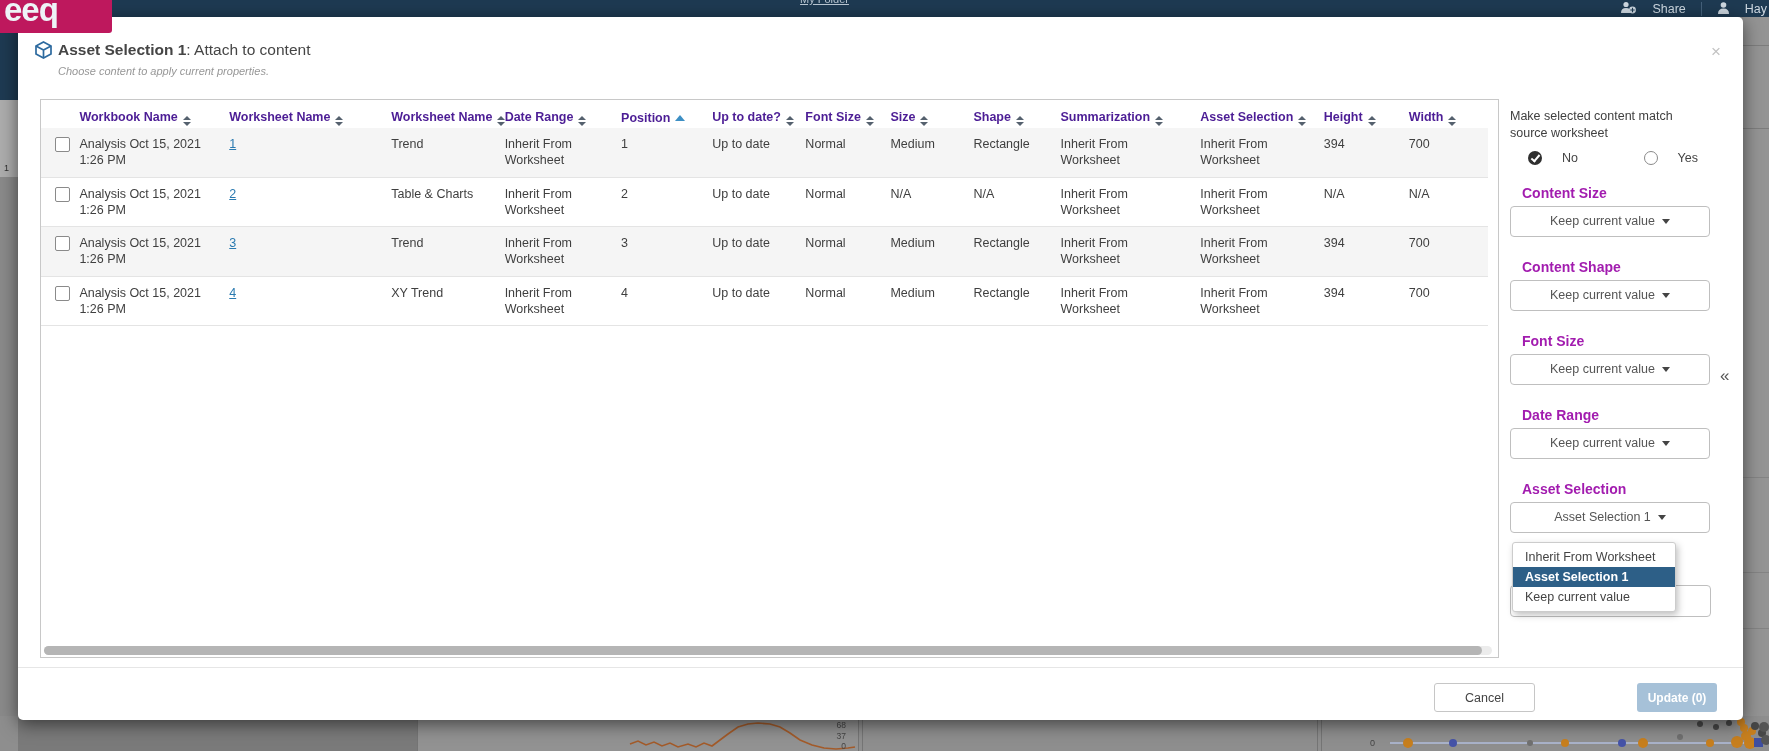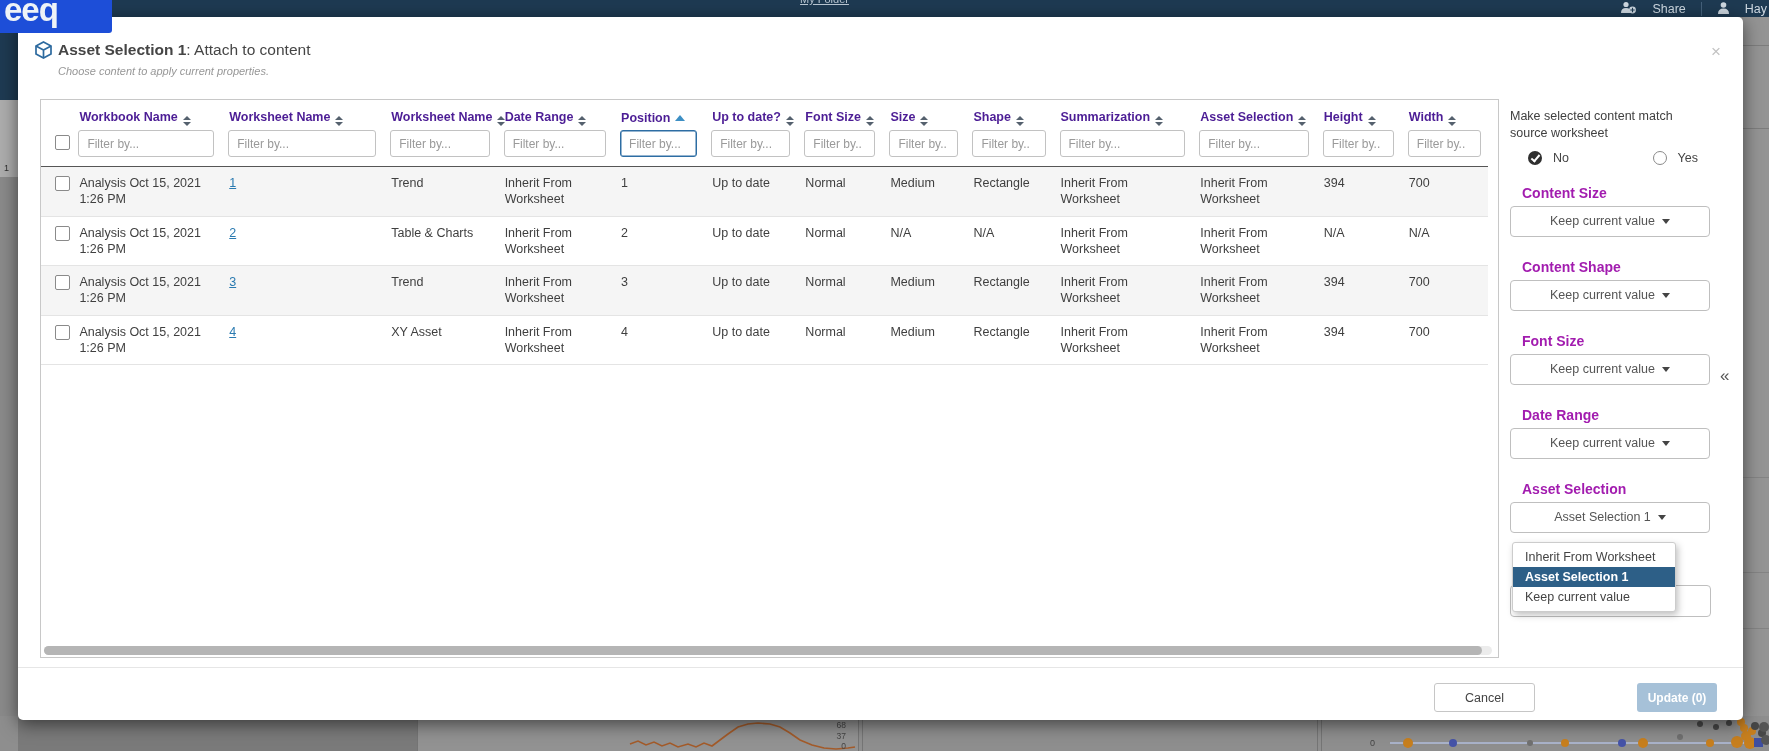--- a/index.html
+++ b/index.html
@@ -1,21 +1,21 @@
 <!DOCTYPE html>
 <html><head>
 <meta charset="utf-8">
 <style>
   html,body{margin:0;padding:0;}
   body{width:1769px;height:751px;overflow:hidden;position:relative;
        font-family:"Liberation Sans",sans-serif;background:#8e8e8e;}
 
   
   .topbar{position:absolute;left:0;top:0;width:1769px;height:17px;background:#1e3a52;overflow:visible;z-index:1;}
-  .logo-notch{position:absolute;left:0;top:0;width:112px;height:33px;background:#1d4ed8;z-index:40;border-bottom-right-radius:3px;}
+  .logo-notch{position:absolute;left:0;top:0;width:112px;height:33px;background:#be185d;z-index:40;border-bottom-right-radius:3px;}
   .logo{position:absolute;left:4px;top:-9px;font-size:33px;font-weight:bold;color:#eef3f7;letter-spacing:-1px;}
   .breadcrumb{position:absolute;left:0;right:120px;top:-7px;text-align:center;font-size:11px;color:#b9c6d2;text-decoration:underline;}
   .doc-title{position:absolute;left:0;right:60px;top:8px;text-align:center;font-size:12.5px;color:#8c9aa8;font-weight:bold;}
   .bar-right{position:absolute;right:2px;top:1px;display:flex;align-items:center;gap:15px;color:#cdd7e0;font-size:12.5px;}
   .bar-sep{width:1px;height:14px;background:#44607a;}
   .person{display:inline-block;}
   .left-rail{position:absolute;left:0;top:17px;width:18px;height:734px;background:#8a8a8a;z-index:0;}
   .left-rail .nav{position:absolute;left:0;top:0;width:18px;height:83px;background:#1e3a52;}
   .left-rail .block{position:absolute;left:0;top:83px;width:18px;height:77px;background:#adadad;}
   .left-rail .num{position:absolute;left:4px;top:146px;font-size:9px;color:#2f2f2f;}
@@ -57,21 +57,21 @@
   .f-cell .cb{margin-left:7px;}
   td .cb{margin-left:6px;margin-top:1px;}
   a.ws-link{color:#2a7ab0;text-decoration:underline;}
   .hscroll{position:absolute;left:3px;bottom:2px;width:1448px;height:9px;background:#ececec;border-radius:5px;}
   .hscroll .thumb{position:absolute;left:0;top:0;height:9px;width:1438px;background:#b5b5b5;border-radius:5px;}
 
   
   .panel{position:absolute;left:1492px;top:91px;width:200px;}
   .match-label{font-size:12.5px;color:#404040;line-height:1.35;margin-bottom:9px;}
   .radio-row{display:flex;justify-content:space-between;padding:0 12px 0 18px;margin-bottom:20px;}
-  .radio-opt{display:flex;align-items:center;gap:11px;font-size:12.5px;color:#444;}
+  .radio-opt{display:flex;align-items:center;gap:20px;font-size:12.5px;color:#444;}
   .r-on{width:14px;height:14px;border-radius:50%;background:#2f2f2f;position:relative;}
   .r-on::after{content:"";position:absolute;left:4.5px;top:2.5px;width:3px;height:7px;border:solid #fff;border-width:0 2px 2px 0;transform:rotate(40deg);}
   .r-off{width:12px;height:12px;border:1.5px solid #8a8a8a;border-radius:50%;background:#fff;}
   .sec-label{font-size:14px;font-weight:bold;color:#a21caf;margin:0 0 5px 12px;}
   .dd{height:29px;border:1px solid #bfbfbf;border-radius:4px;background:#fff;display:flex;align-items:center;
       justify-content:center;gap:7px;font-size:12.5px;color:#555;margin-bottom:22px;cursor:pointer;}
   .caret{width:0;height:0;border-left:4.5px solid transparent;border-right:4.5px solid transparent;border-top:5px solid #444;}
   .hidden-dd{position:absolute;left:0px;top:477px;width:199px;height:30px;border:1px solid #bfbfbf;border-radius:4px;background:#fff;}
   .menu{position:absolute;left:2px;top:434px;width:162px;background:#fff;border:1px solid #ccc;border-radius:3px;
         box-shadow:2px 3px 7px rgba(0,0,0,.25);padding:4px 0;z-index:5;}
@@ -254,36 +254,20 @@
               </span></th>
             <th><span>Height</span><span class="sorter">
                 <span class="tri-up"></span>
                 <span class="tri-down"></span>
               </span></th>
             <th><span>Width</span><span class="sorter">
                 <span class="tri-up"></span>
                 <span class="tri-down"></span>
               </span></th>
           </tr>
-          <tr>
-            <td class="f-cell"><span class="cb"></span></td>
-            <td class="f-cell"><input placeholder="Filter by..." style=""></td>
-            <td class="f-cell"><input placeholder="Filter by..." style=""></td>
-            <td class="f-cell"><input placeholder="Filter by..." style=""></td>
-            <td class="f-cell"><input placeholder="Filter by..." style=""></td>
-            <td class="f-cell"><input placeholder="Filter by..." class="active" style=""></td>
-            <td class="f-cell"><input placeholder="Filter by..." style=""></td>
-            <td class="f-cell"><input placeholder="Filter by.." style=""></td>
-            <td class="f-cell"><input placeholder="Filter by.." style=""></td>
-            <td class="f-cell"><input placeholder="Filter by.." style=""></td>
-            <td class="f-cell"><input placeholder="Filter by..." style=""></td>
-            <td class="f-cell"><input placeholder="Filter by..." style=""></td>
-            <td class="f-cell"><input placeholder="Filter by.." style=""></td>
-            <td class="f-cell"><input placeholder="Filter by.." style=""></td>
-          </tr>
         </thead>
         <tbody>
           <tr class="odd">
             <td><span class="cb"></span></td>
             <td>Analysis Oct 15, 2021 1:26 PM</td>
             <td><a class="ws-link" href="#">1</a></td>
             <td>Trend</td>
             <td>Inherit From Worksheet</td>
             <td>1</td>
             <td>Up to date</td>
@@ -324,21 +308,21 @@
             <td>Rectangle</td>
             <td>Inherit From Worksheet</td>
             <td>Inherit From Worksheet</td>
             <td>394</td>
             <td>700</td>
           </tr>
           <tr>
             <td><span class="cb"></span></td>
             <td>Analysis Oct 15, 2021 1:26 PM</td>
             <td><a class="ws-link" href="#">4</a></td>
-            <td>XY Asset</td>
+            <td>XY Trend</td>
             <td>Inherit From Worksheet</td>
             <td>4</td>
             <td>Up to date</td>
             <td>Normal</td>
             <td>Medium</td>
             <td>Rectangle</td>
             <td>Inherit From Worksheet</td>
             <td>Inherit From Worksheet</td>
             <td>394</td>
             <td>700</td>

